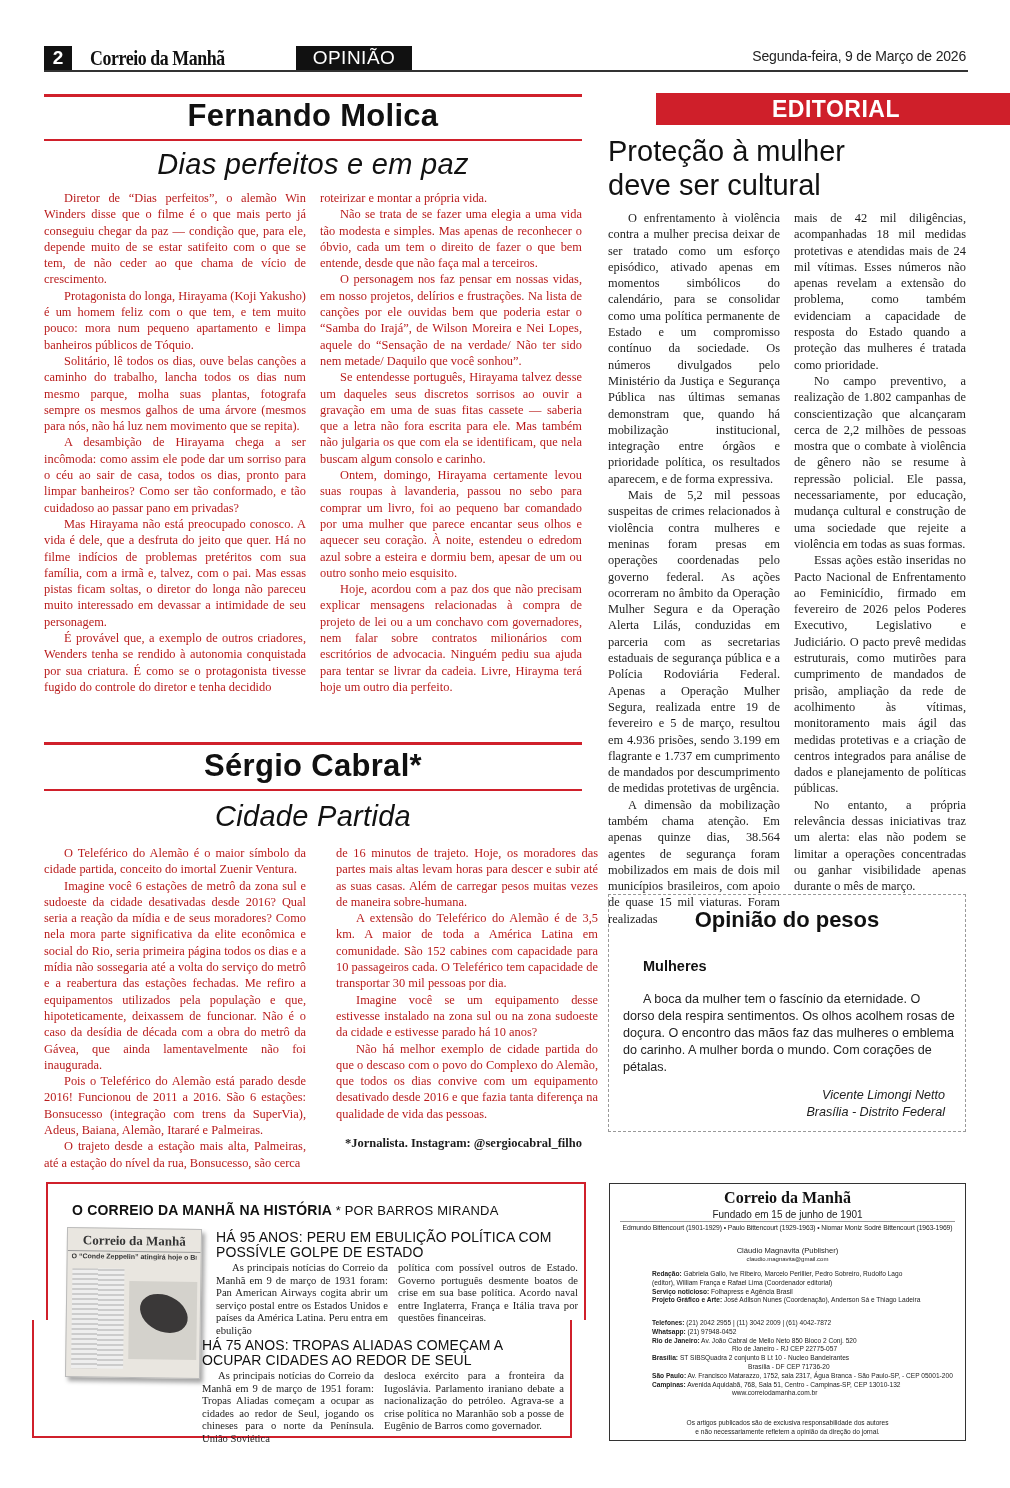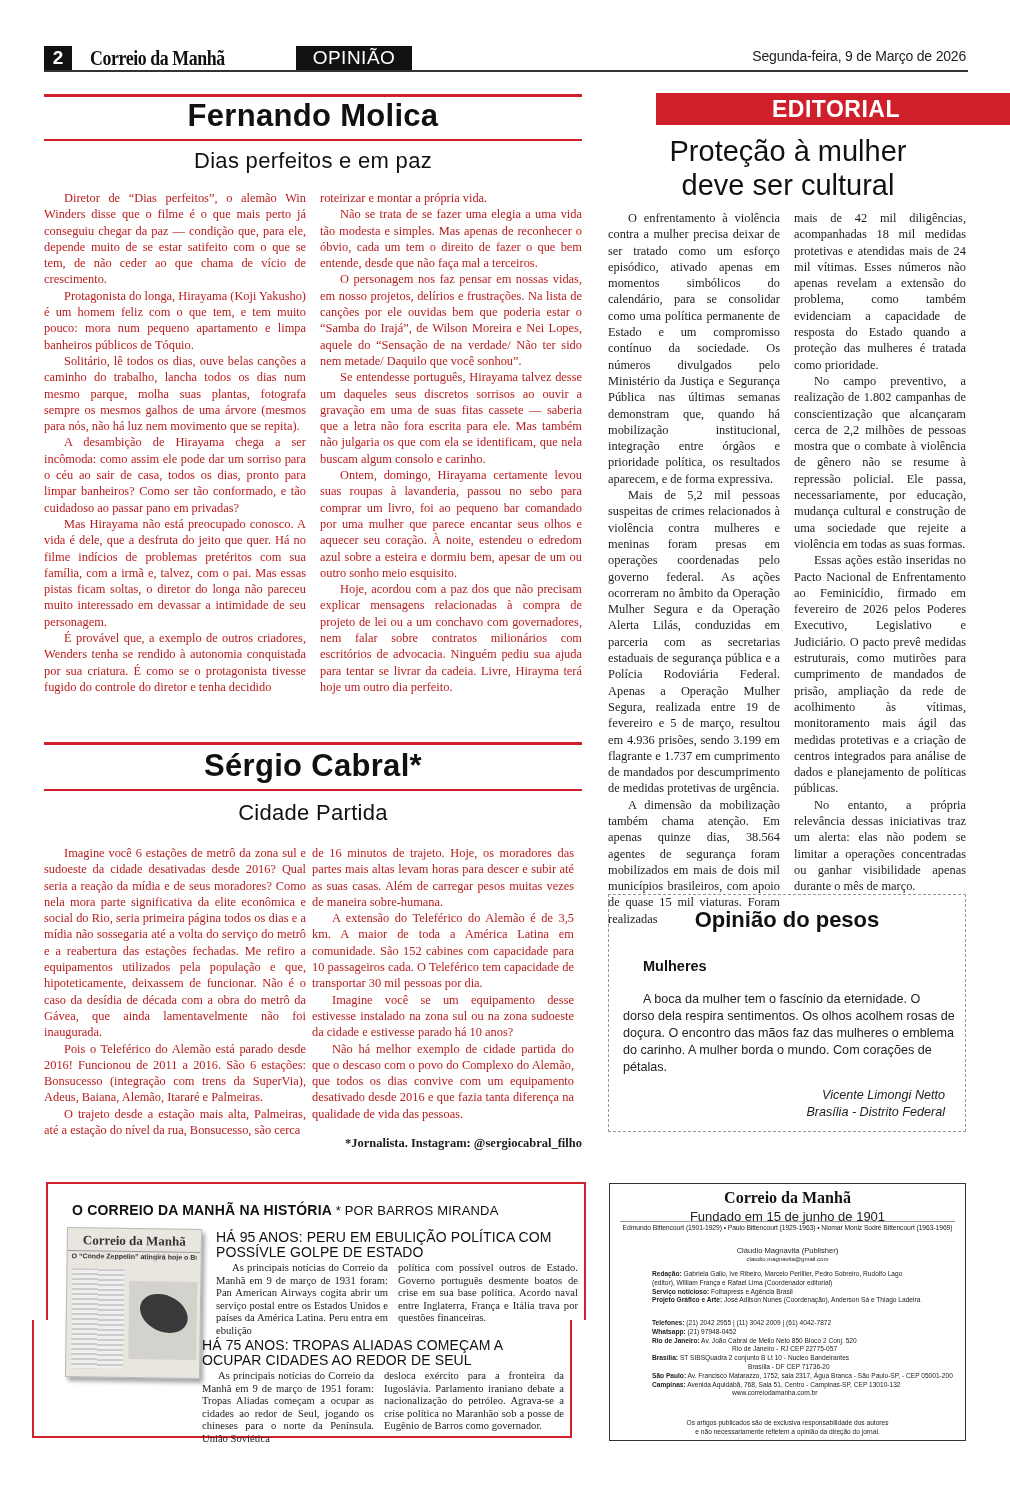--- a/index.html
+++ b/index.html
@@ -11,28 +11,28 @@
   .page-num { position: absolute; left: 0; top: 0; width: 28px; height: 24px; background: #111; color: #fff; font-family: "Liberation Sans", sans-serif; font-weight: bold; font-size: 19px; text-align: center; line-height: 24px; }
   .brand { position: absolute; left: 46px; top: 0px; font-family: "Liberation Serif", serif; font-weight: bold; font-size: 21px; letter-spacing: -0.5px; transform: scaleX(0.85); transform-origin: left; line-height: 24px; color: #111; }
   .section-tag { position: absolute; left: 252px; top: 0; width: 116px; height: 24px; background: #111; color: #fff; font-family: "Liberation Sans", sans-serif; font-size: 19px; text-align: center; line-height: 24px; letter-spacing: 0.5px; }
   .page-date { position: absolute; right: 2px; top: 2px; font-family: "Liberation Sans", sans-serif; font-size: 14px; color: #222; letter-spacing: -0.2px; }
 
   
   .red-rule { position: absolute; height: 3px; background: #d0202b; }
 
   .col-title { position: absolute; font-family: "Liberation Sans", sans-serif; text-align: center; color: #111; }
   .author { font-size: 31px; font-weight: bold; letter-spacing: 0.3px; }
-  .headline { font-size: 22px; font-weight: normal; letter-spacing: 0.3px; }
+  .headline { font-size: 29px; font-weight: normal; letter-spacing: 0.3px; font-style: italic; }
 
   .article { position: absolute; font-size: 12.4px; line-height: 16.3px; text-align: justify; color: #b91c1c; hyphens: auto; }
   .article p { text-indent: 20px; }
   .article .cont { text-indent: 0; }
 
   .editorial-badge { position: absolute; left: 608px; top: 93px; width: 360px; height: 32px; background: #cf1f2a; color: #fff; font-family: "Liberation Sans", sans-serif; font-weight: bold; font-size: 23px; text-align: center; line-height: 32px; letter-spacing: 0.5px; margin-left: 48px; }
-  .ed-headline { position: absolute; left: 608px; top: 134px; width: 360px; font-family: "Liberation Sans", sans-serif; font-size: 29px; line-height: 34px; text-align: center; color: #111; }
+  .ed-headline { position: absolute; left: 608px; top: 134px; width: 360px; font-family: "Liberation Sans", sans-serif; font-size: 29px; line-height: 34px; text-align: left; color: #111; }
   .ed-col { position: absolute; font-size: 12.4px; line-height: 16.3px; text-align: justify; color: #1c1c1c; }
   .ed-col p { text-indent: 20px; }
   .ed-col .cont { text-indent: 0; }
 
   .signature { position: absolute; left: 320px; top: 1136px; width: 262px; text-align: right; font-weight: bold; font-size: 12.5px; color: #1c1c1c; }
 
   
   .reader-box { position: absolute; left: 608px; top: 894px; width: 358px; height: 238px; border: 1px dashed #999; }
   .reader-title { position: absolute; left: 0; top: 12px; width: 100%; text-align: center; font-family: "Liberation Sans", sans-serif; font-weight: bold; font-size: 22px; color: #111; }
   .reader-sub { position: absolute; left: 34px; top: 63px; font-family: "Liberation Sans", sans-serif; font-weight: bold; font-size: 14.5px; color: #111; }
@@ -52,21 +52,21 @@
   .thumb-photo { position: absolute; left: 62px; top: 52px; width: 68px; height: 78px; background: #d4d2cc; }
   .thumb-blimp { position: absolute; left: 72px; top: 66px; width: 50px; height: 36px; background: #3a3838; border-radius: 50%; transform: rotate(25deg); }
   .h-head { position: absolute; font-family: "Liberation Sans", sans-serif; font-size: 14px; line-height: 15px; color: #111; letter-spacing: 0.1px; }
   .h-col { position: absolute; font-size: 10.6px; line-height: 12.5px; text-align: justify; color: #222; }
   .h-col p { text-indent: 16px; }
   .h-col .cont { text-indent: 0; }
 
   
   .exp-box { position: absolute; left: 609px; top: 1183px; width: 357px; height: 258px; border: 1.5px solid #333; font-family: "Liberation Sans", sans-serif; color: #222; }
   .exp-brand { position: absolute; left: 0; top: 5px; width: 100%; text-align: center; font-family: "Liberation Serif", serif; font-weight: bold; font-size: 16px; color: #111; }
-  .exp-founded { position: absolute; left: 0; top: 25px; width: 100%; text-align: center; font-size: 13px; }
+  .exp-founded { position: absolute; left: 0; top: 25px; width: 100%; text-align: center; font-size: 10px; }
   .exp-rule { position: absolute; left: 10px; right: 10px; top: 37px; border-top: 1px solid #999; }
   .exp-founders { position: absolute; left: 0; top: 40px; width: 100%; text-align: center; font-size: 6.8px; white-space: nowrap; letter-spacing: -0.1px; }
   .exp-publisher { position: absolute; left: 0; top: 62px; width: 100%; text-align: center; font-size: 7.6px; }
   .exp-email { position: absolute; left: 0; top: 72px; width: 100%; text-align: center; font-size: 6px; }
   .exp-staff { position: absolute; left: 42px; top: 86px; font-size: 6.6px; line-height: 8.8px; }
   .exp-contact { position: absolute; left: 42px; top: 135px; font-size: 6.6px; line-height: 8.8px; }
   .exp-contact .center { display: block; padding-left: 80px; }
   .exp-contact .center2 { display: block; padding-left: 96px; }
   .exp-disc { position: absolute; left: 0; top: 236px; width: 100%; text-align: center; font-size: 6.6px; line-height: 9px; }
   b.lbl { font-weight: bold; }
@@ -102,25 +102,26 @@
   <p>Ontem, domingo, Hirayama certamente levou suas roupas à lavanderia, passou no sebo para comprar um livro, foi ao pequeno bar comandado por uma mulher que parece encantar seus olhos e aquecer seu coração. À noite, estendeu o edredom azul sobre a esteira e dormiu bem, apesar de um ou outro sonho meio esquisito.</p>
   <p>Hoje, acordou com a paz dos que não precisam explicar mensagens relacionadas à compra de projeto de lei ou a um conchavo com governadores, nem falar sobre contratos milionários com escritórios de advocacia. Ninguém pediu sua ajuda para tentar se livrar da cadeia. Livre, Hirayma terá hoje um outro dia perfeito.</p>
 </div>
 
 <div class="red-rule" style="left:44px; top:742px; width:538px;"></div>
 <div class="col-title author" style="left:44px; top:748px; width:538px;">Sérgio Cabral*</div>
 <div class="red-rule" style="left:44px; top:789px; width:538px; height:2px;"></div>
 <div class="col-title headline" style="left:44px; top:800px; width:538px;">Cidade Partida</div>
 
 <div class="article" style="left:44px; top:845px; width:262px;">
+  <p>O Teleférico do Alemão é o maior símbolo da cidade partida, conceito do imortal Zuenir Ventura.</p>
   <p>Imagine você 6 estações de metrô da zona sul e sudoeste da cidade desativadas desde 2016? Qual seria a reação da mídia e de seus moradores? Como nela mora parte significativa da elite econômica e social do Rio, seria primeira página todos os dias e a mídia não sossegaria até a volta do serviço do metrô e a reabertura das estações fechadas. Me refiro a equipamentos utilizados pela população e que, hipoteticamente, deixassem de funcionar. Não é o caso da desídia de década com a obra do metrô da Gávea, que ainda lamentavelmente não foi inaugurada.</p>
   <p>Pois o Teleférico do Alemão está parado desde 2016! Funcionou de 2011 a 2016. São 6 estações: Bonsucesso (integração com trens da SuperVia), Adeus, Baiana, Alemão, Itararé e Palmeiras.</p>
   <p>O trajeto desde a estação mais alta, Palmeiras, até a estação do nível da rua, Bonsucesso, são cerca</p>
 </div>
-<div class="article" style="left:312px; top:845px; width:262px;">
+<div class="article" style="left:336px; top:845px; width:262px;">
   <p class="cont">de 16 minutos de trajeto. Hoje, os moradores das partes mais altas levam horas para descer e subir até as suas casas. Além de carregar pesos muitas vezes de maneira sobre-humana.</p>
   <p>A extensão do Teleférico do Alemão é de 3,5 km. A maior de toda a América Latina em comunidade. São 152 cabines com capacidade para 10 passageiros cada. O Teleférico tem capacidade de transportar 30 mil pessoas por dia.</p>
   <p>Imagine você se um equipamento desse estivesse instalado na zona sul ou na zona sudoeste da cidade e estivesse parado há 10 anos?</p>
   <p>Não há melhor exemplo de cidade partida do que o descaso com o povo do Complexo do Alemão, que  todos os dias convive com um equipamento desativado desde 2016 e que fazia tanta diferença na qualidade de vida das pessoas.</p>
 </div>
 <div class="signature">*Jornalista. Instagram: @sergiocabral_filho</div>
 
 <div class="editorial-badge">EDITORIAL</div>
 <div class="ed-headline">
   <div>Proteção à mulher</div>

